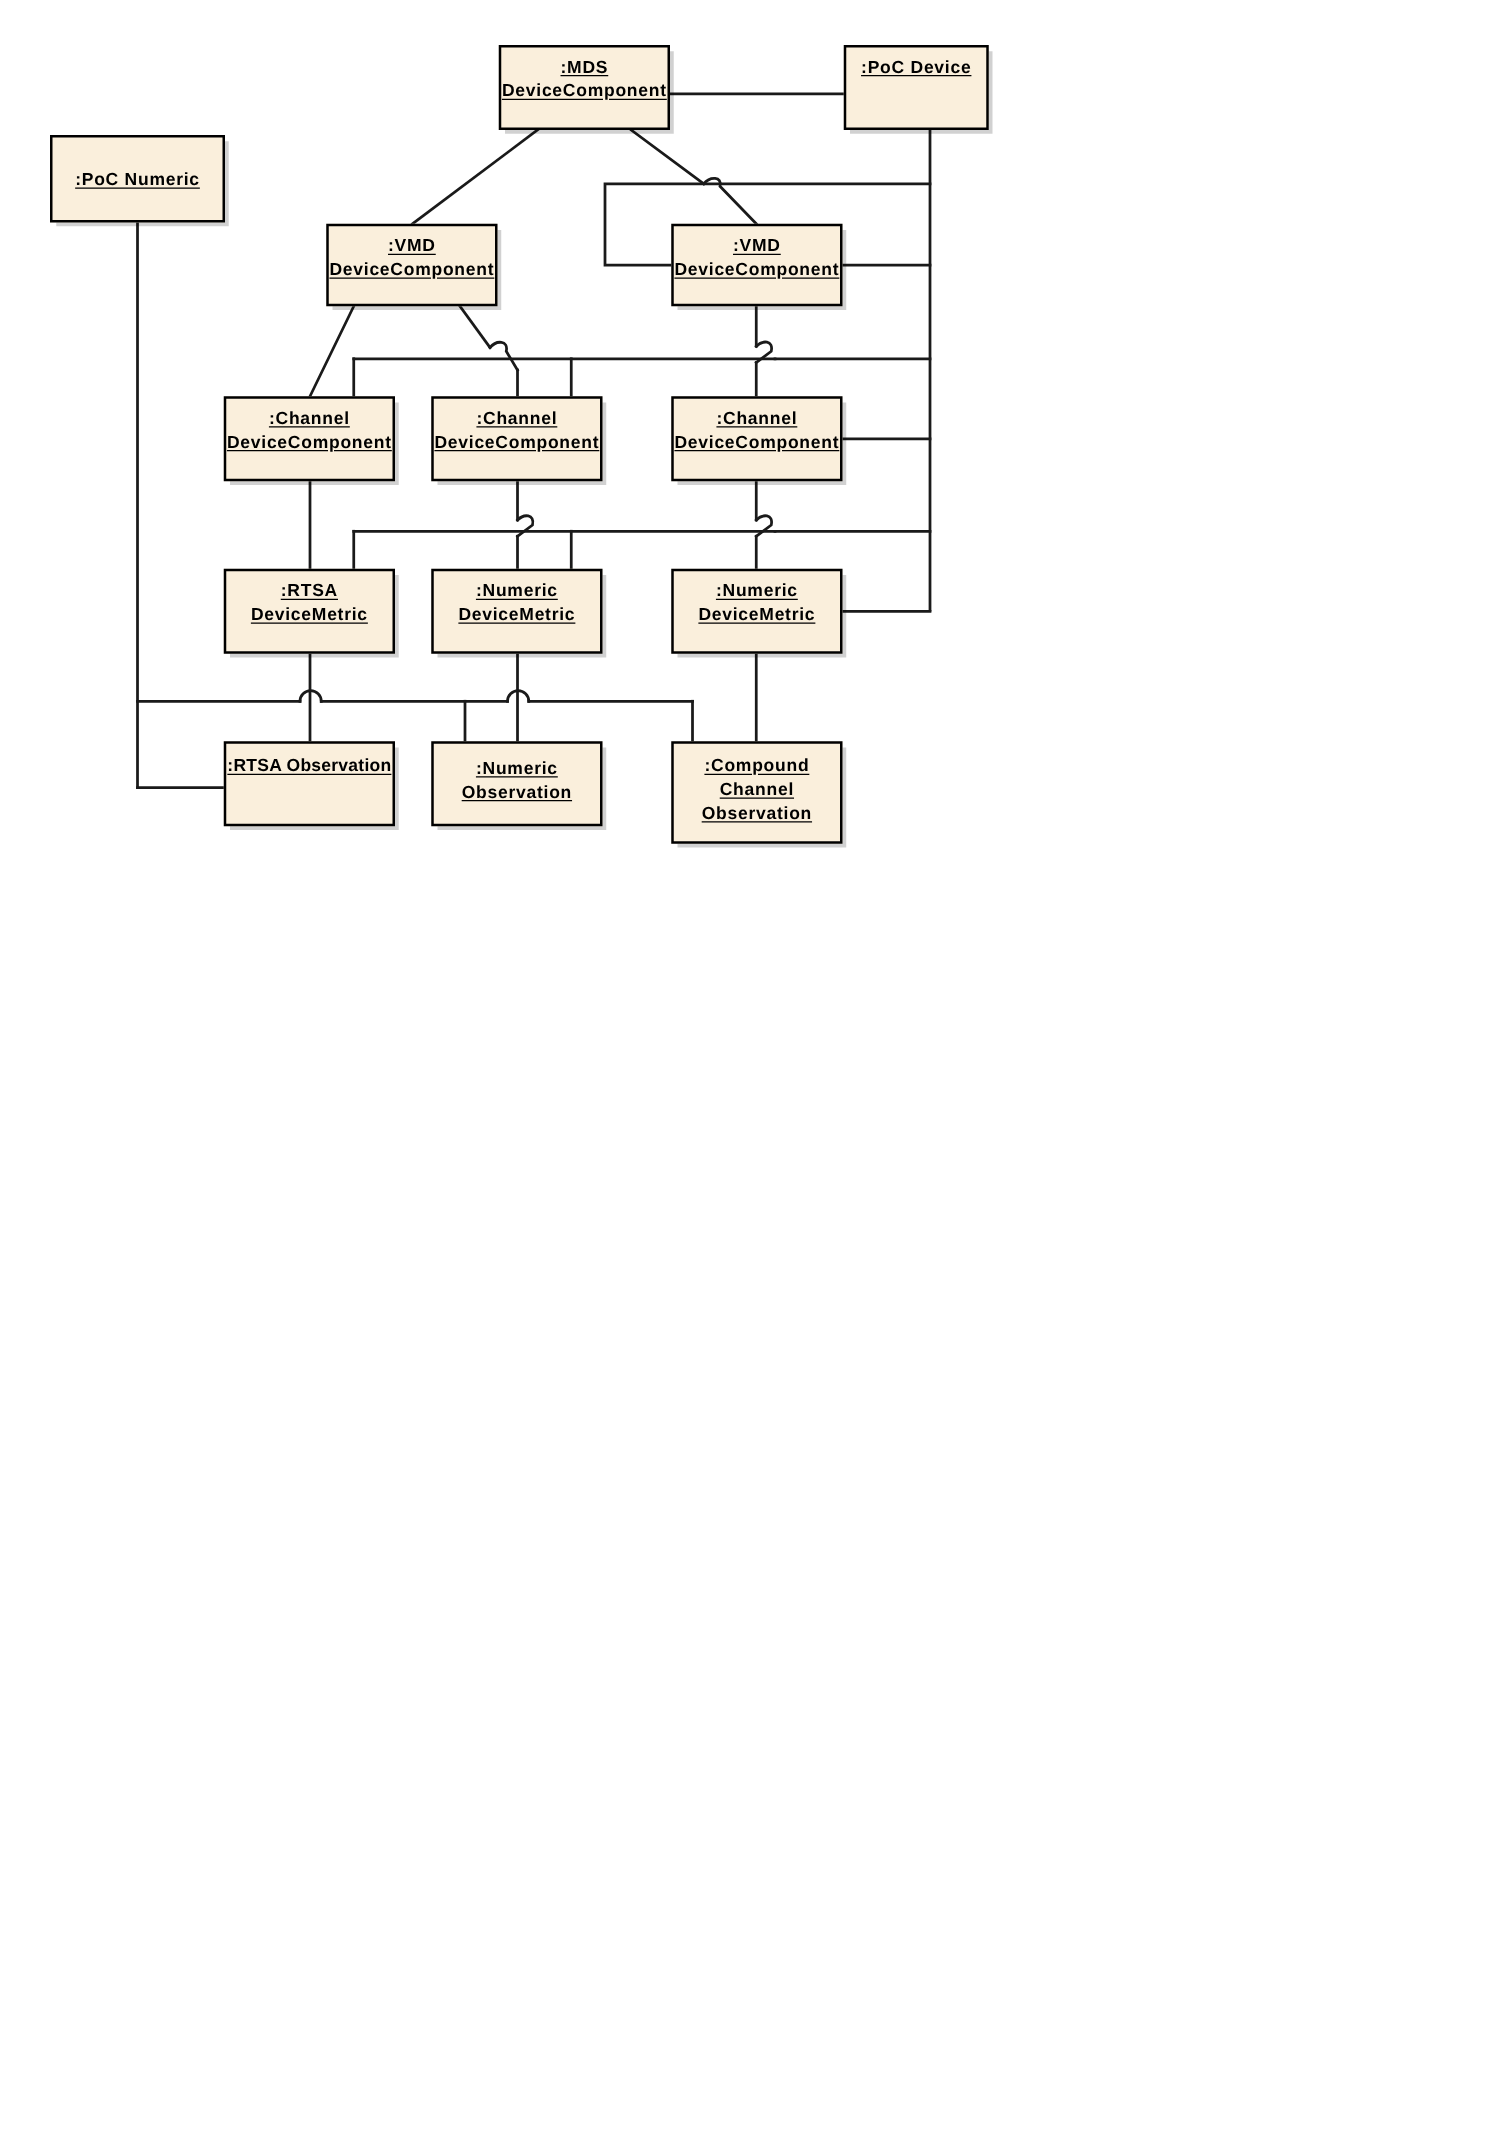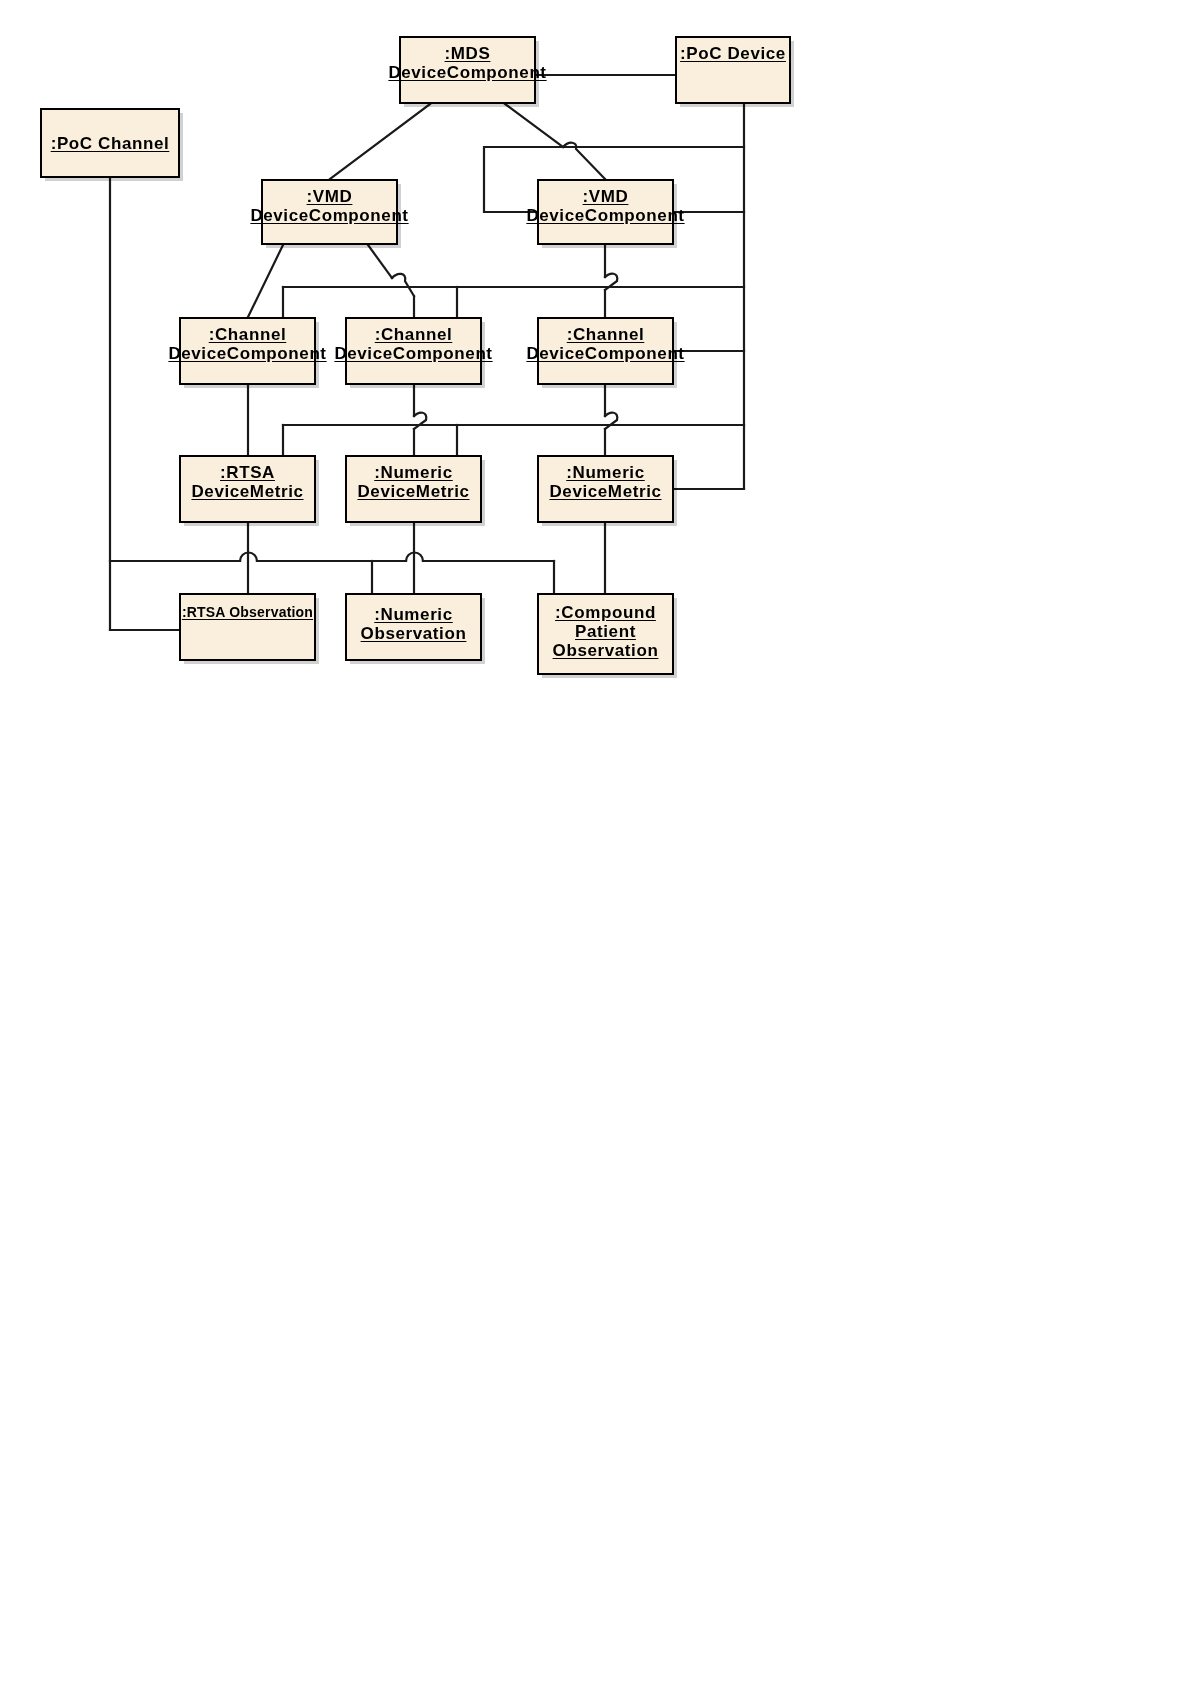--- a/index.html
+++ b/index.html
@@ -36,21 +36,21 @@
     border: 2px solid #000000;
     box-shadow: 4px 4px 0 -1px rgba(0,0,0,0.18);
     display: flex;
     flex-direction: column;
     align-items: center;
     justify-content: flex-start;
     padding-top: 6px;
     z-index: 5;
   }
   .uml-node .node-line {
-    font-size: 17px;
+    font-size: 14px;
     font-weight: bold;
     color: #000000;
     text-decoration: underline;
     text-underline-offset: 2px;
     line-height: 19px;
     letter-spacing: 0.6px;
     white-space: nowrap;
   }
 </style>
 </head>
@@ -124,21 +124,21 @@
 
       <path d="M 372 561 L 372 593"></path>
       <path d="M 554 561 L 554 593"></path>
 
       <path d="M 110 630 L 179 630"></path>
 
     </g>
   </svg>
 
   <div class="uml-node" style="left:40px; top:108px; width:140px; height:70px; justify-content:center; padding-top:0;">
-    <div class="node-line">:PoC Channel</div>
+    <div class="node-line">:PoC Numeric</div>
   </div>
 
   <div class="uml-node" style="left:399px; top:36px; width:137px; height:68px;">
     <div class="node-line">:MDS</div>
     <div class="node-line">DeviceComponent</div>
   </div>
 
   <div class="uml-node" style="left:675px; top:36px; width:116px; height:68px;">
     <div class="node-line">:PoC Device</div>
   </div>
@@ -187,17 +187,17 @@
     <div class="node-line" style="font-size:14px; letter-spacing:0.2px;">:RTSA Observation</div>
   </div>
 
   <div class="uml-node" style="left:345px; top:593px; width:137px; height:68px; padding-top:10px;">
     <div class="node-line">:Numeric</div>
     <div class="node-line">Observation</div>
   </div>
 
   <div class="uml-node" style="left:537px; top:593px; width:137px; height:82px; padding-top:8px;">
     <div class="node-line">:Compound</div>
-    <div class="node-line">Patient</div>
+    <div class="node-line">Channel</div>
     <div class="node-line">Observation</div>
   </div>
 
 </div>
 
 </body></html>

